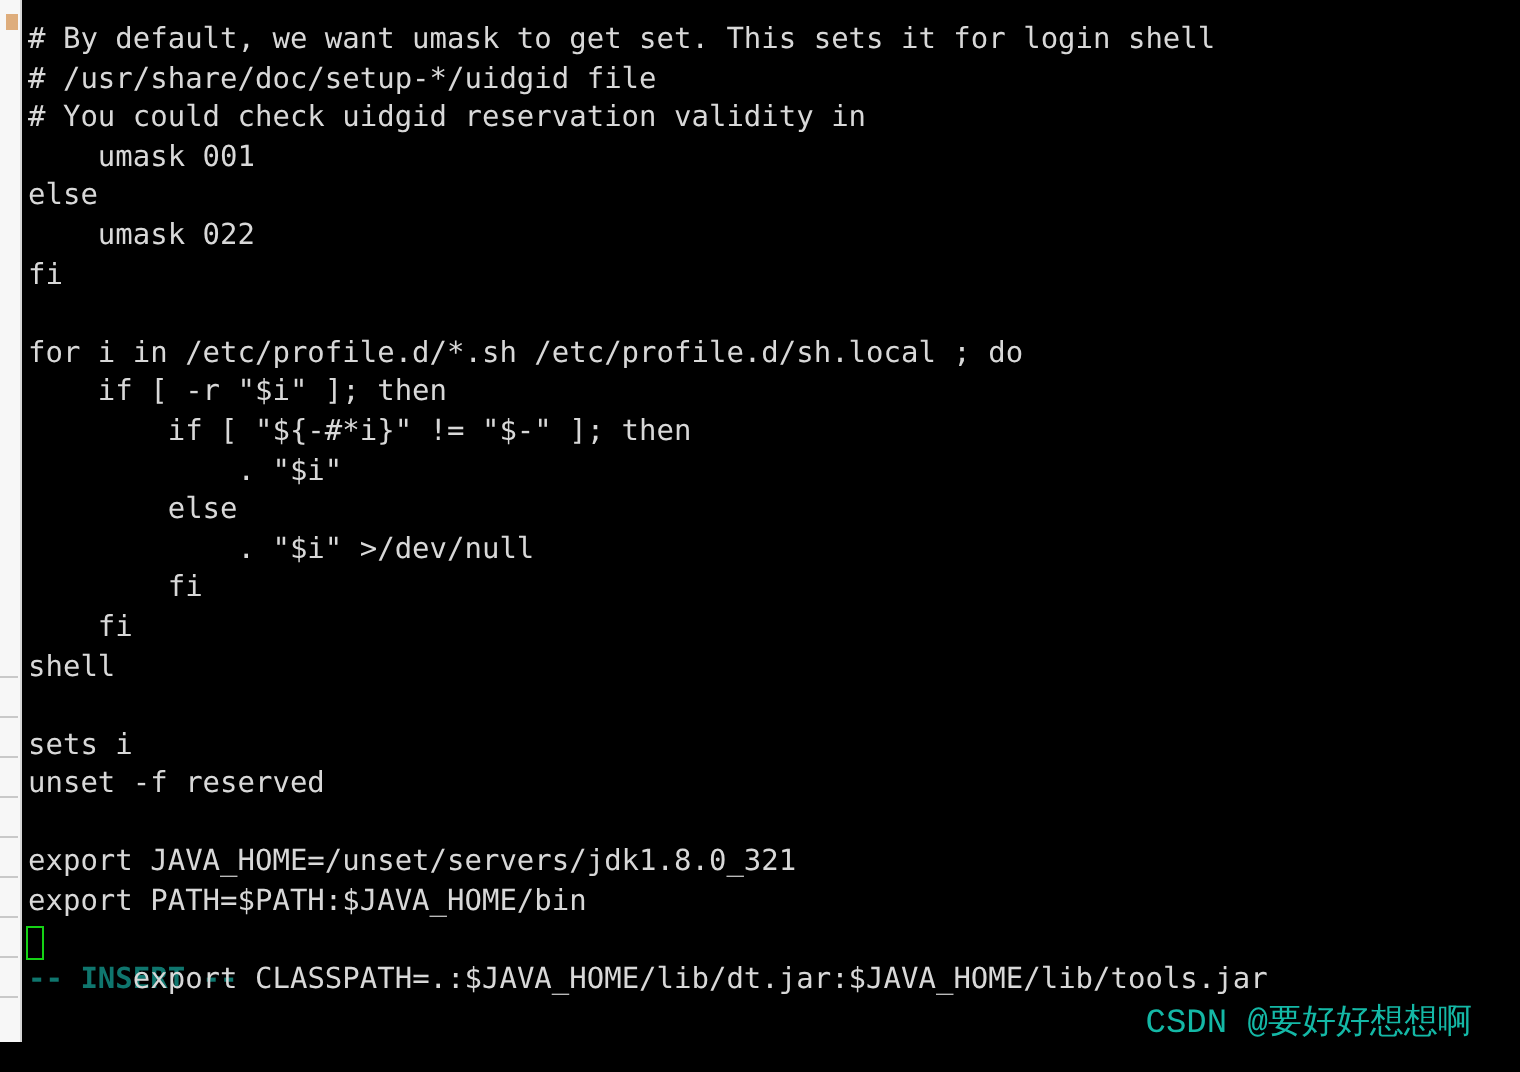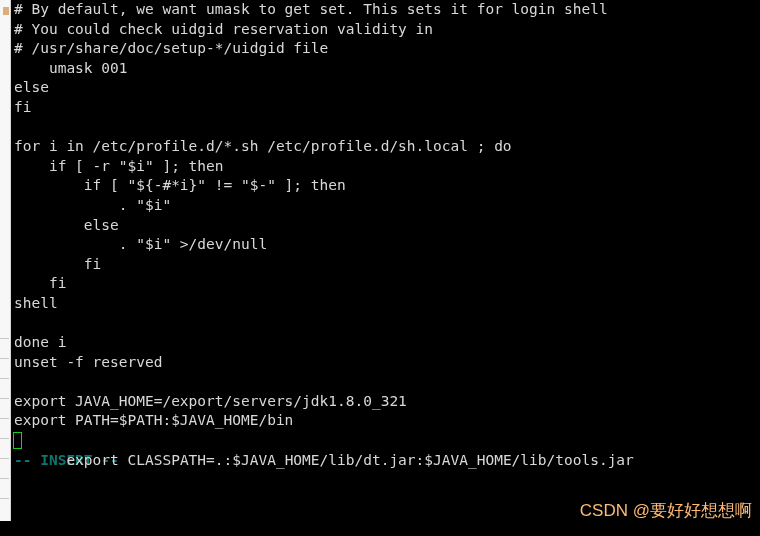--- a/index.html
+++ b/index.html
@@ -45,21 +45,21 @@
   }
 
   
   #terminal {
     position: absolute;
     left: 11px;
     top: 0;
     right: 0;
     bottom: 0;
     background: #000000;
-    padding: 0 0 0 3px;
+    padding: 11px 0 0 3px;
     box-sizing: border-box;
   }
   .term-line {
     height: 19.6px;
     line-height: 19.6px;
     font-size: 14.5px;
     color: #d8d8d8;
     white-space: pre;
     letter-spacing: 0px;
   }
@@ -86,25 +86,25 @@
     width: 9px;
     height: 17px;
     border: 1.5px solid #15d215;
     box-sizing: border-box;
     pointer-events: none;
   }
 
   
   #watermark {
     position: absolute;
-    right: 8px;
+    right: 24px;
     bottom: 14px;
-    font-family: Liberation Sans, sans-serif;
+    font-family: Liberation Mono, monospace;
     font-size: 17px;
-    color: #fdba74;
+    color: #14b8a6;
     white-space: nowrap;
     user-select: none;
   }
 </style>
 </head>
 <body>
 
 <div id="screen">
 
   <div id="gutter-strip">
@@ -115,40 +115,41 @@
     <div class="gutter-tick" style="top:398px;"></div>
     <div class="gutter-tick" style="top:418px;"></div>
     <div class="gutter-tick" style="top:438px;"></div>
     <div class="gutter-tick" style="top:458px;"></div>
     <div class="gutter-tick" style="top:478px;"></div>
     <div class="gutter-tick" style="top:498px;"></div>
   </div>
 
   <div id="terminal">
     <div class="term-line"># By default, we want umask to get set. This sets it for login shell</div>
+    <div class="term-line"># /usr/share/doc/setup-*/uidgid file</div>
     <div class="term-line"># You could check uidgid reservation validity in</div>
-    <div class="term-line"># /usr/share/doc/setup-*/uidgid file</div>
     <div class="term-line">    umask 001</div>
     <div class="term-line">else</div>
+    <div class="term-line">    umask 022</div>
     <div class="term-line">fi</div>
     <div class="term-line blank"></div>
     <div class="term-line">for i in /etc/profile.d/*.sh /etc/profile.d/sh.local ; do</div>
     <div class="term-line">    if [ -r "$i" ]; then</div>
     <div class="term-line">        if [ "${-#*i}" != "$-" ]; then</div>
     <div class="term-line">            . "$i"</div>
     <div class="term-line">        else</div>
     <div class="term-line">            . "$i" &gt;/dev/null</div>
     <div class="term-line">        fi</div>
     <div class="term-line">    fi</div>
     <div class="term-line">shell</div>
     <div class="term-line blank"></div>
-    <div class="term-line">done i</div>
+    <div class="term-line">sets i</div>
     <div class="term-line">unset -f reserved</div>
     <div class="term-line blank"></div>
-    <div class="term-line">export JAVA_HOME=/export/servers/jdk1.8.0_321</div>
+    <div class="term-line">export JAVA_HOME=/unset/servers/jdk1.8.0_321</div>
     <div class="term-line">export PATH=$PATH:$JAVA_HOME/bin</div>
     <div class="term-line" id="cursor-line">
       <span id="cursor-box"></span><span>export CLASSPATH=.:$JAVA_HOME/lib/dt.jar:$JAVA_HOME/lib/tools.jar</span>
     </div>
     <div class="status-line">-- INSERT --</div>
   </div>
 
   <div id="watermark">CSDN @要好好想想啊</div>
 
 </div>

